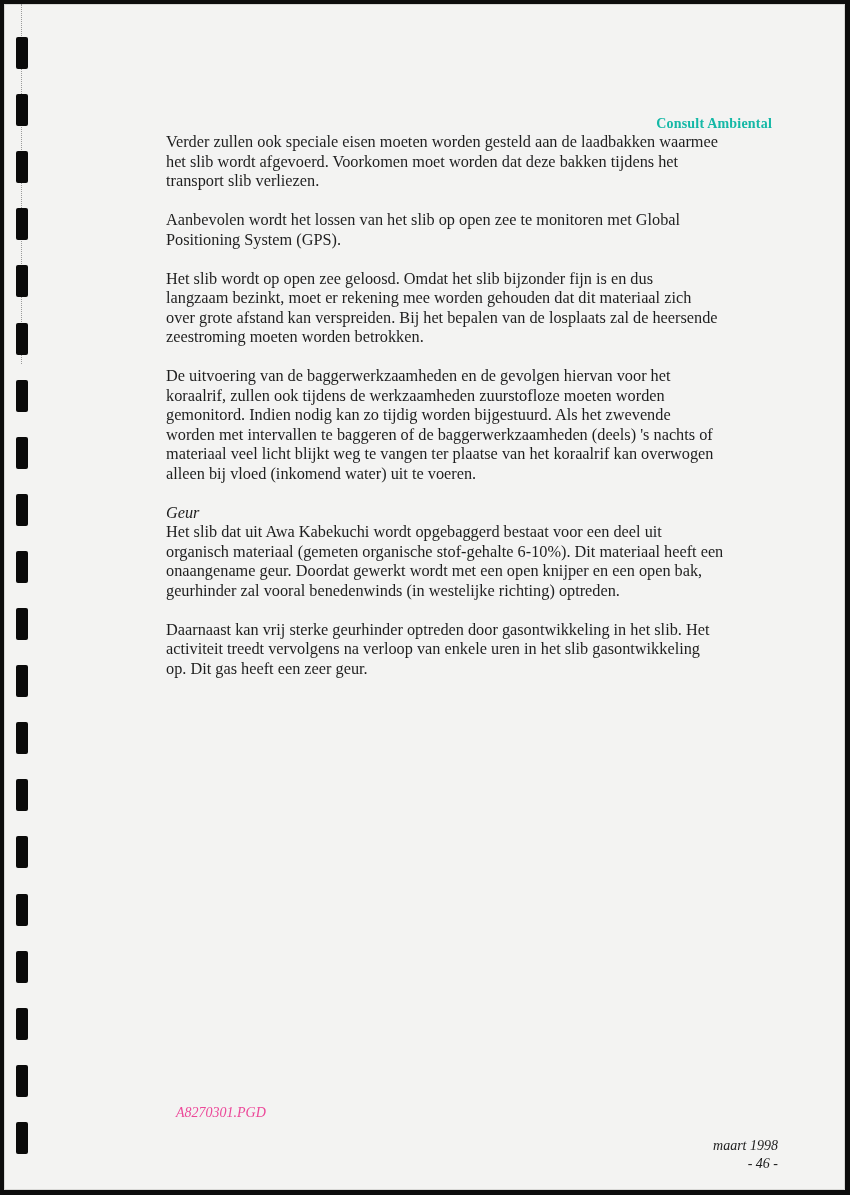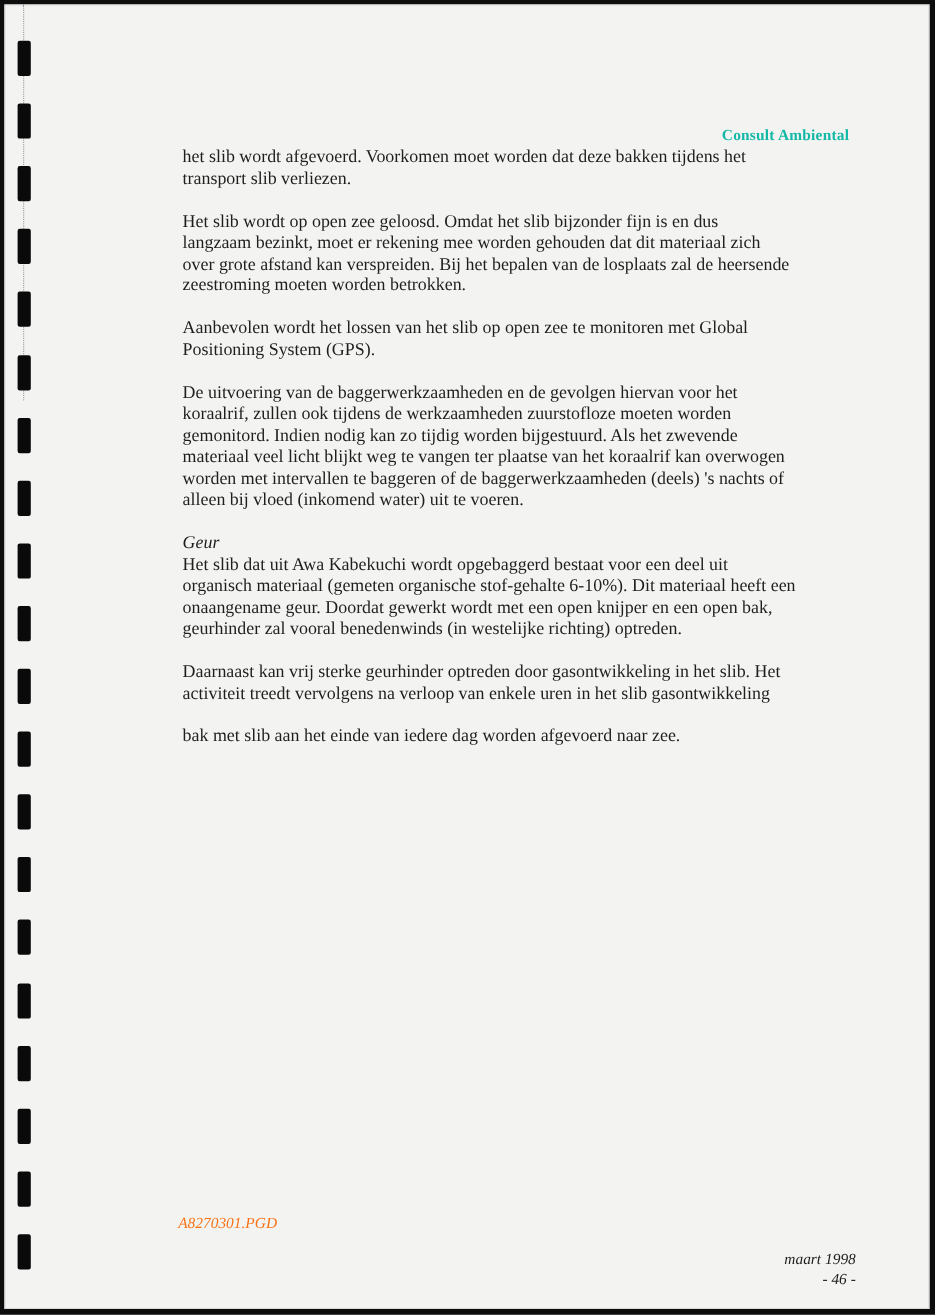--- a/index.html
+++ b/index.html
@@ -70,26 +70,26 @@
     .subhead {
       font-style: italic;
       white-space: pre;
     }
     .line {
       display: block;
       white-space: pre;
     }
     .footer-left {
       position: absolute;
-      left: 162px;
+      left: 176px;
       top: 1105px;
       font-family: "Liberation Serif", serif;
       font-style: italic;
       font-size: 14px;
-      color: #f97316;
+      color: #ec4899;
     }
     .footer-right {
       position: absolute;
       right: 72px;
       top: 1098px;
       text-align: right;
       font-family: "Liberation Serif", serif;
       font-style: italic;
       font-size: 14px;
       line-height: 18px;
@@ -123,54 +123,55 @@
     <div class="hole" style="top: 950.6px;"></div>
     <div class="hole" style="top: 1007.7px;"></div>
     <div class="hole" style="top: 1064.8px;"></div>
     <div class="hole" style="top: 1121.9px;"></div>
   </div>
 
 <div class="header">Consult Ambiental</div>
 
 <div class="body-text">
   <div class="para">
+    <span class="line">Verder zullen ook speciale eisen moeten worden gesteld aan de laadbakken waarmee</span>
     <span class="line">het slib wordt afgevoerd. Voorkomen moet worden dat deze bakken tijdens het</span>
     <span class="line">transport slib verliezen.</span>
+  </div>
+  <div class="para">
+    <span class="line">Aanbevolen wordt het lossen van het slib op open zee te monitoren met Global</span>
+    <span class="line">Positioning System (GPS).</span>
   </div>
   <div class="para">
     <span class="line">Het slib wordt op open zee geloosd. Omdat het slib bijzonder fijn is en dus</span>
     <span class="line">langzaam bezinkt, moet er rekening mee worden gehouden dat dit materiaal zich</span>
     <span class="line">over grote afstand kan verspreiden. Bij het bepalen van de losplaats zal de heersende</span>
     <span class="line">zeestroming moeten worden betrokken.</span>
   </div>
   <div class="para">
-    <span class="line">Aanbevolen wordt het lossen van het slib op open zee te monitoren met Global</span>
-    <span class="line">Positioning System (GPS).</span>
-  </div>
-  <div class="para">
     <span class="line">De uitvoering van de baggerwerkzaamheden en de gevolgen hiervan voor het</span>
     <span class="line">koraalrif, zullen ook tijdens de werkzaamheden zuurstofloze moeten worden</span>
     <span class="line">gemonitord. Indien nodig kan zo tijdig worden bijgestuurd. Als het zwevende</span>
+    <span class="line">worden met intervallen te baggeren of de baggerwerkzaamheden (deels) 's nachts of</span>
     <span class="line">materiaal veel licht blijkt weg te vangen ter plaatse van het koraalrif kan overwogen</span>
-    <span class="line">worden met intervallen te baggeren of de baggerwerkzaamheden (deels) 's nachts of</span>
     <span class="line">alleen bij vloed (inkomend water) uit te voeren.</span>
   </div>
   <div class="para">
     <span class="line subhead">Geur</span>
     <span class="line">Het slib dat uit Awa Kabekuchi wordt opgebaggerd bestaat voor een deel uit</span>
     <span class="line">organisch materiaal (gemeten organische stof-gehalte 6-10%). Dit materiaal heeft een</span>
     <span class="line">onaangename geur. Doordat gewerkt wordt met een open knijper en een open bak,</span>
     <span class="line">geurhinder zal vooral benedenwinds (in westelijke richting) optreden.</span>
   </div>
   <div class="para">
     <span class="line">Daarnaast kan vrij sterke geurhinder optreden door gasontwikkeling in het slib. Het</span>
     <span class="line">activiteit treedt vervolgens na verloop van enkele uren in het slib gasontwikkeling</span>
+    <span class="line">op. Dit gas heeft een zeer geur.</span>
   </div>
   <div class="para">
-    <span class="line">bak met slib aan het einde van iedere dag worden afgevoerd naar zee.</span>
   </div>
 </div>
 
 <div class="footer-left">A8270301.PGD</div>
 
 <div class="footer-right">
   <div>maart 1998</div>
   <div>- 46 -</div>
 </div>
 

